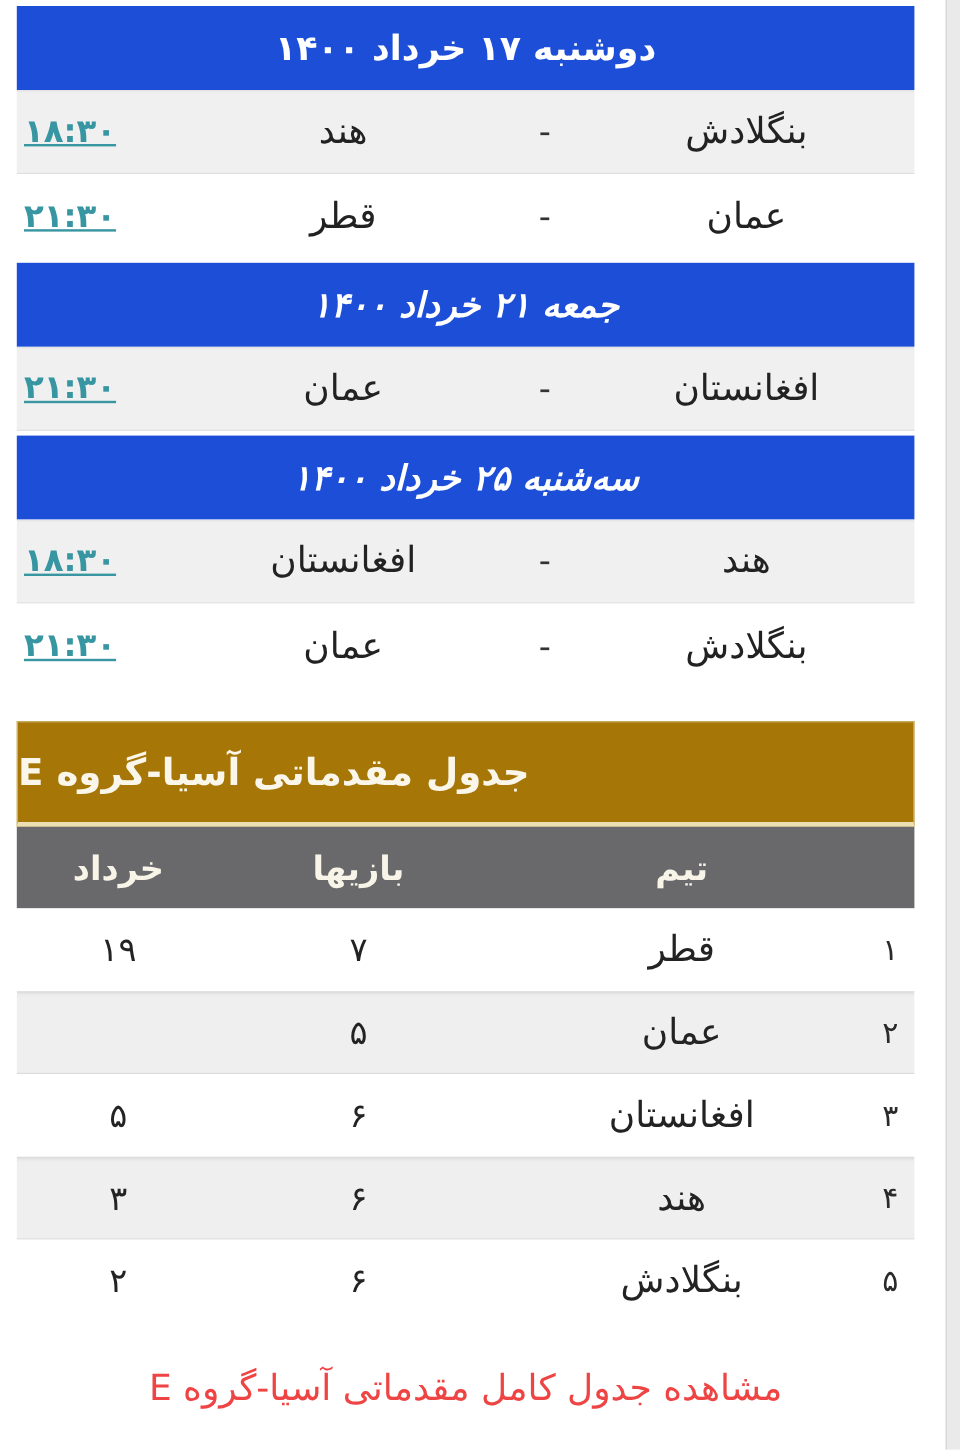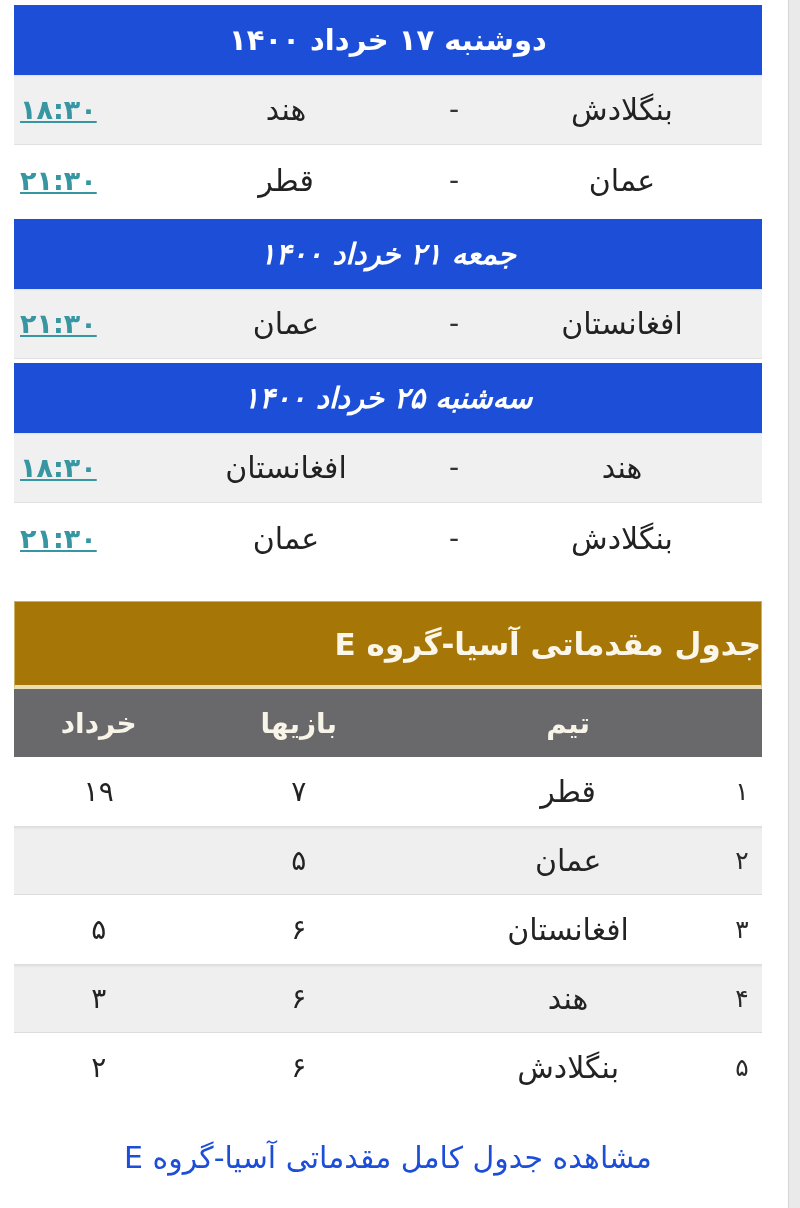--- a/index.html
+++ b/index.html
@@ -57,21 +57,21 @@
     font-weight: bold;
     text-decoration: underline;
   }
   
   .standings { margin-top: 28px; }
   .standings-title-bar {
     height: 88px;
     background: #a67607;
     border: 1px solid #cbb164;
     border-bottom: 4px solid #ecdfb4;
-    display: flex; align-items: center; justify-content: flex-start;
+    display: flex; align-items: center; justify-content: flex-end;
     color: #faf6ea;
     font-size: 31px; font-weight: bold;
   }
   .standings-grid-row {
     display: grid;
     grid-template-columns: 40px 2fr 1.5fr 1.1fr;
     align-items: center;
     text-align: center;
   }
   .standings-header-row {
@@ -92,21 +92,21 @@
     background: #efefef;
     border-top: 1px solid #dcdcdc;
     border-bottom: 1px solid #dcdcdc;
     box-shadow: inset 0 3px 3px -2px rgba(0,0,0,0.08);
   }
   
   .footer-link {
     margin-top: 38px;
     text-align: center;
     font-size: 30px;
-    color: #1d4ed8;
+    color: #ef4444;
     cursor: pointer;
   }
 </style>
 </head>
 <body>
 
 <div class="right-strip"></div>
 
 <div class="content">
 

